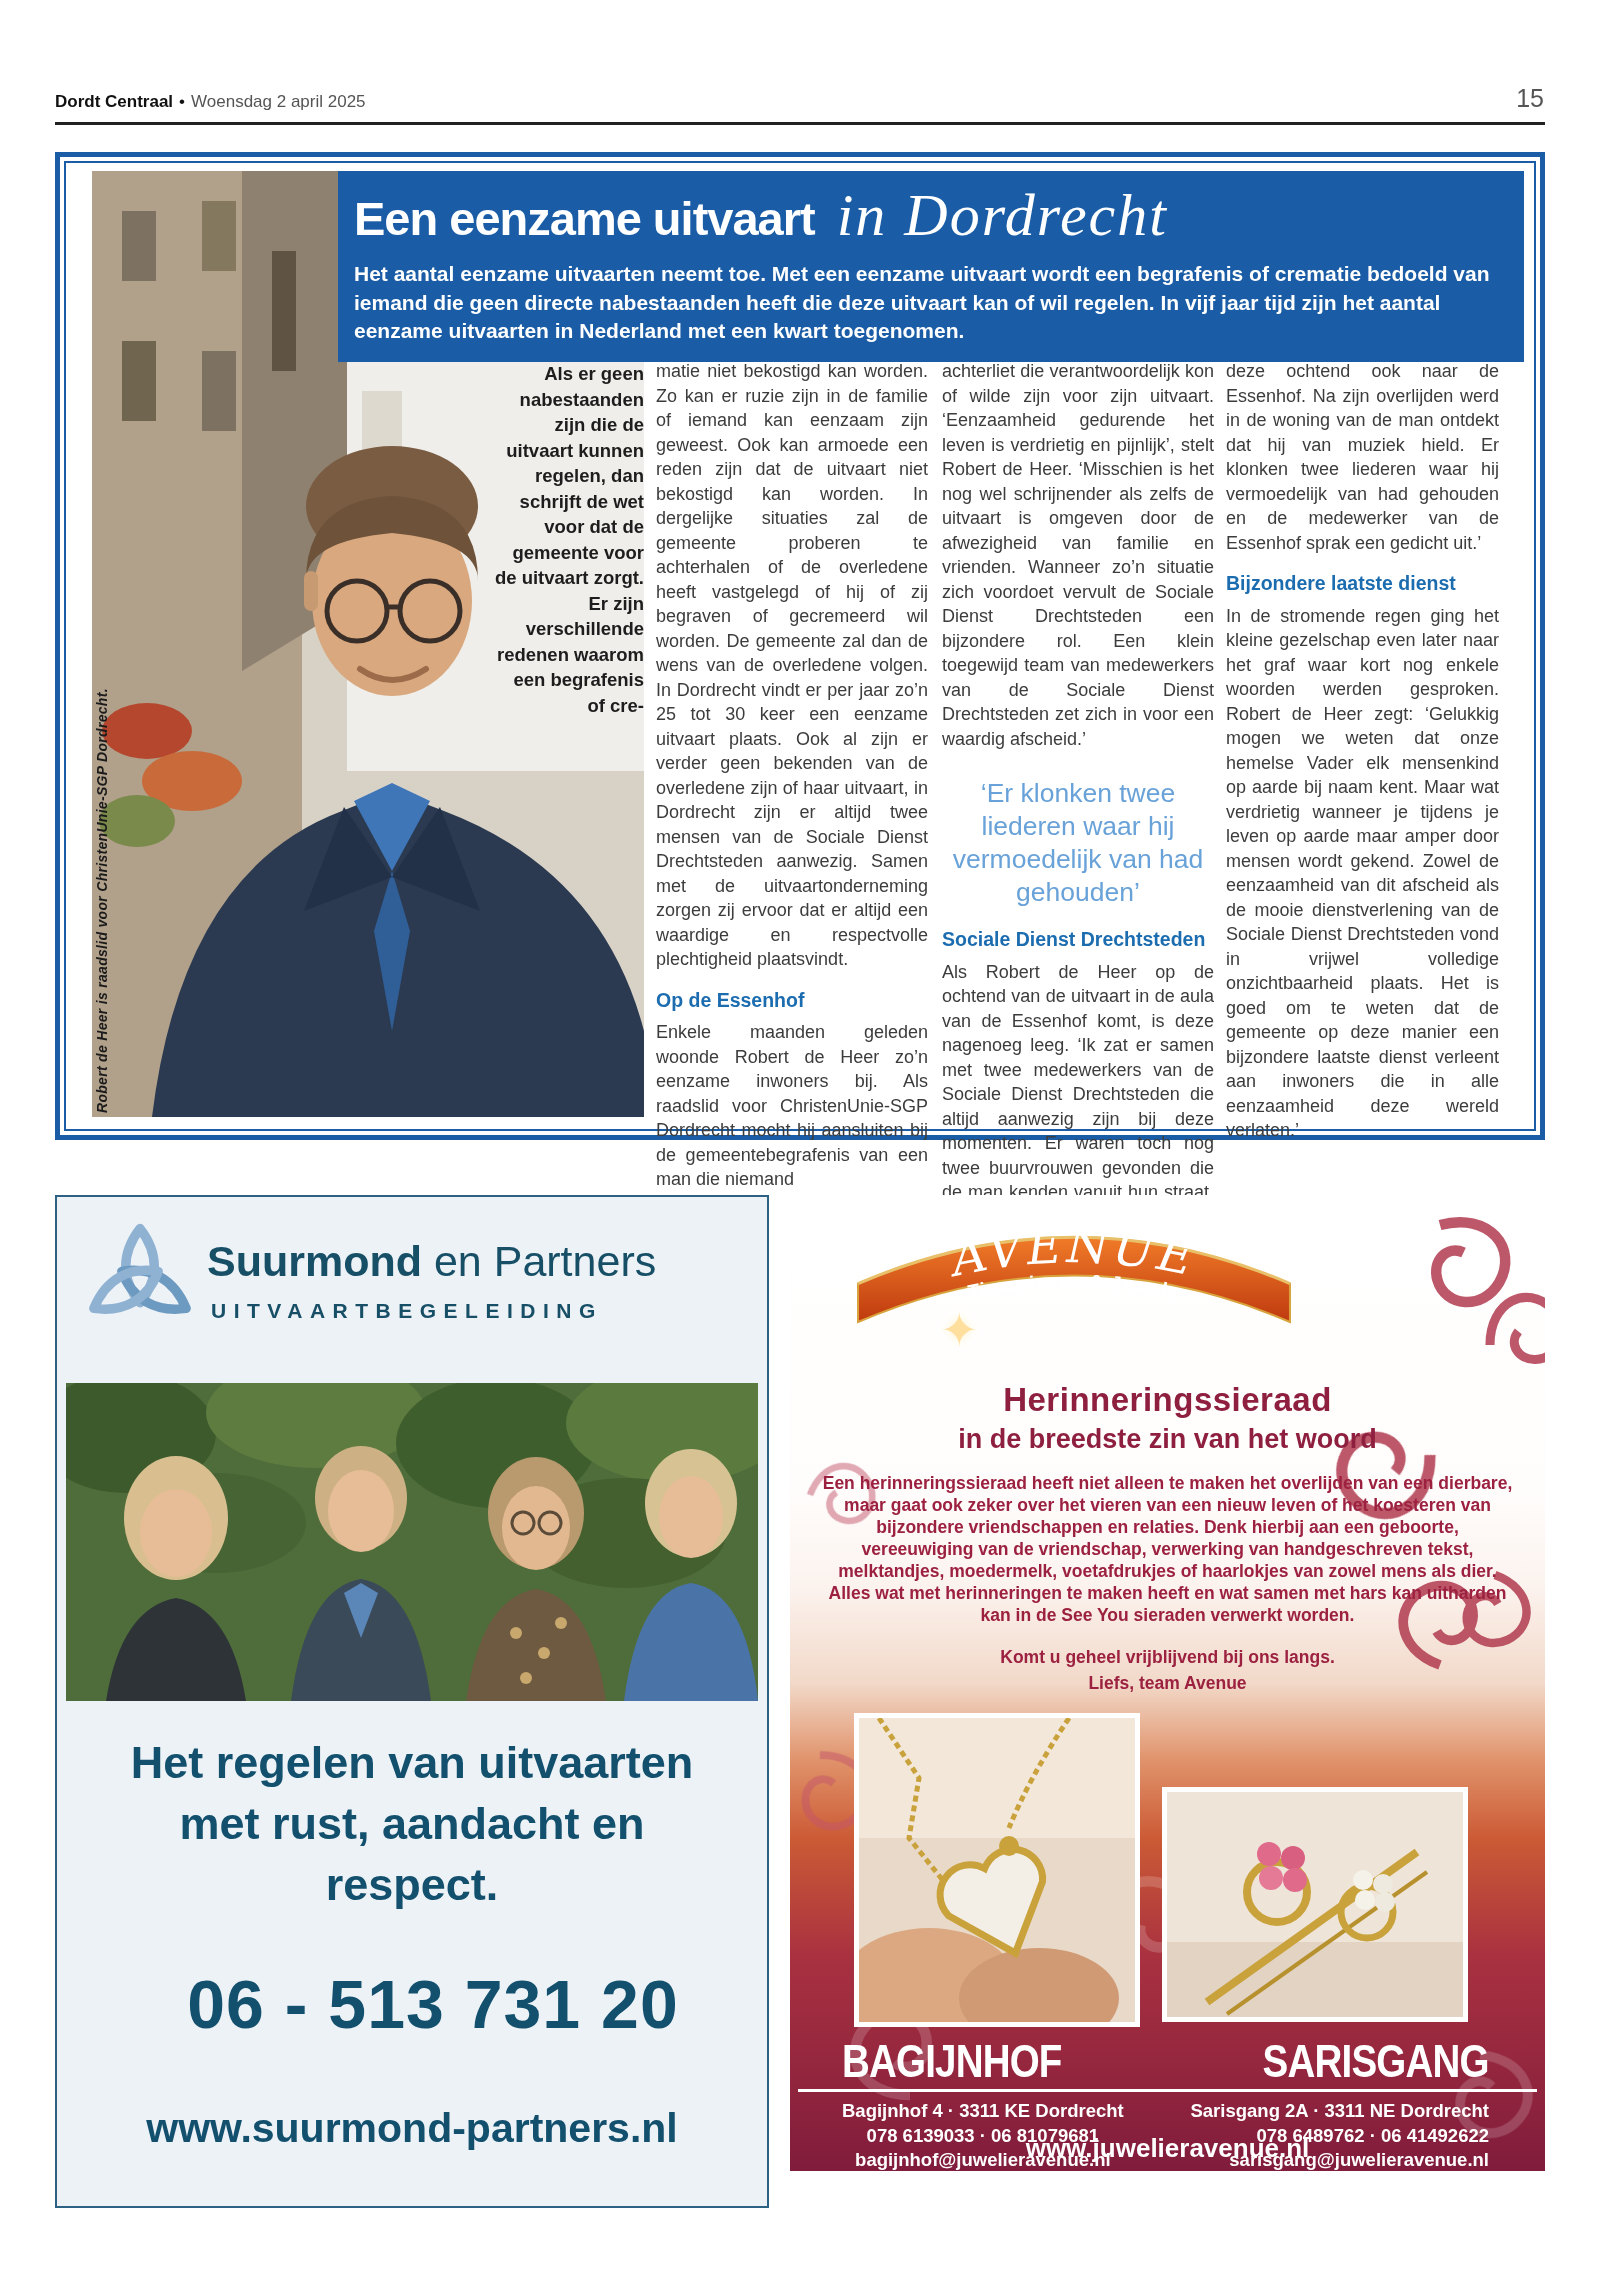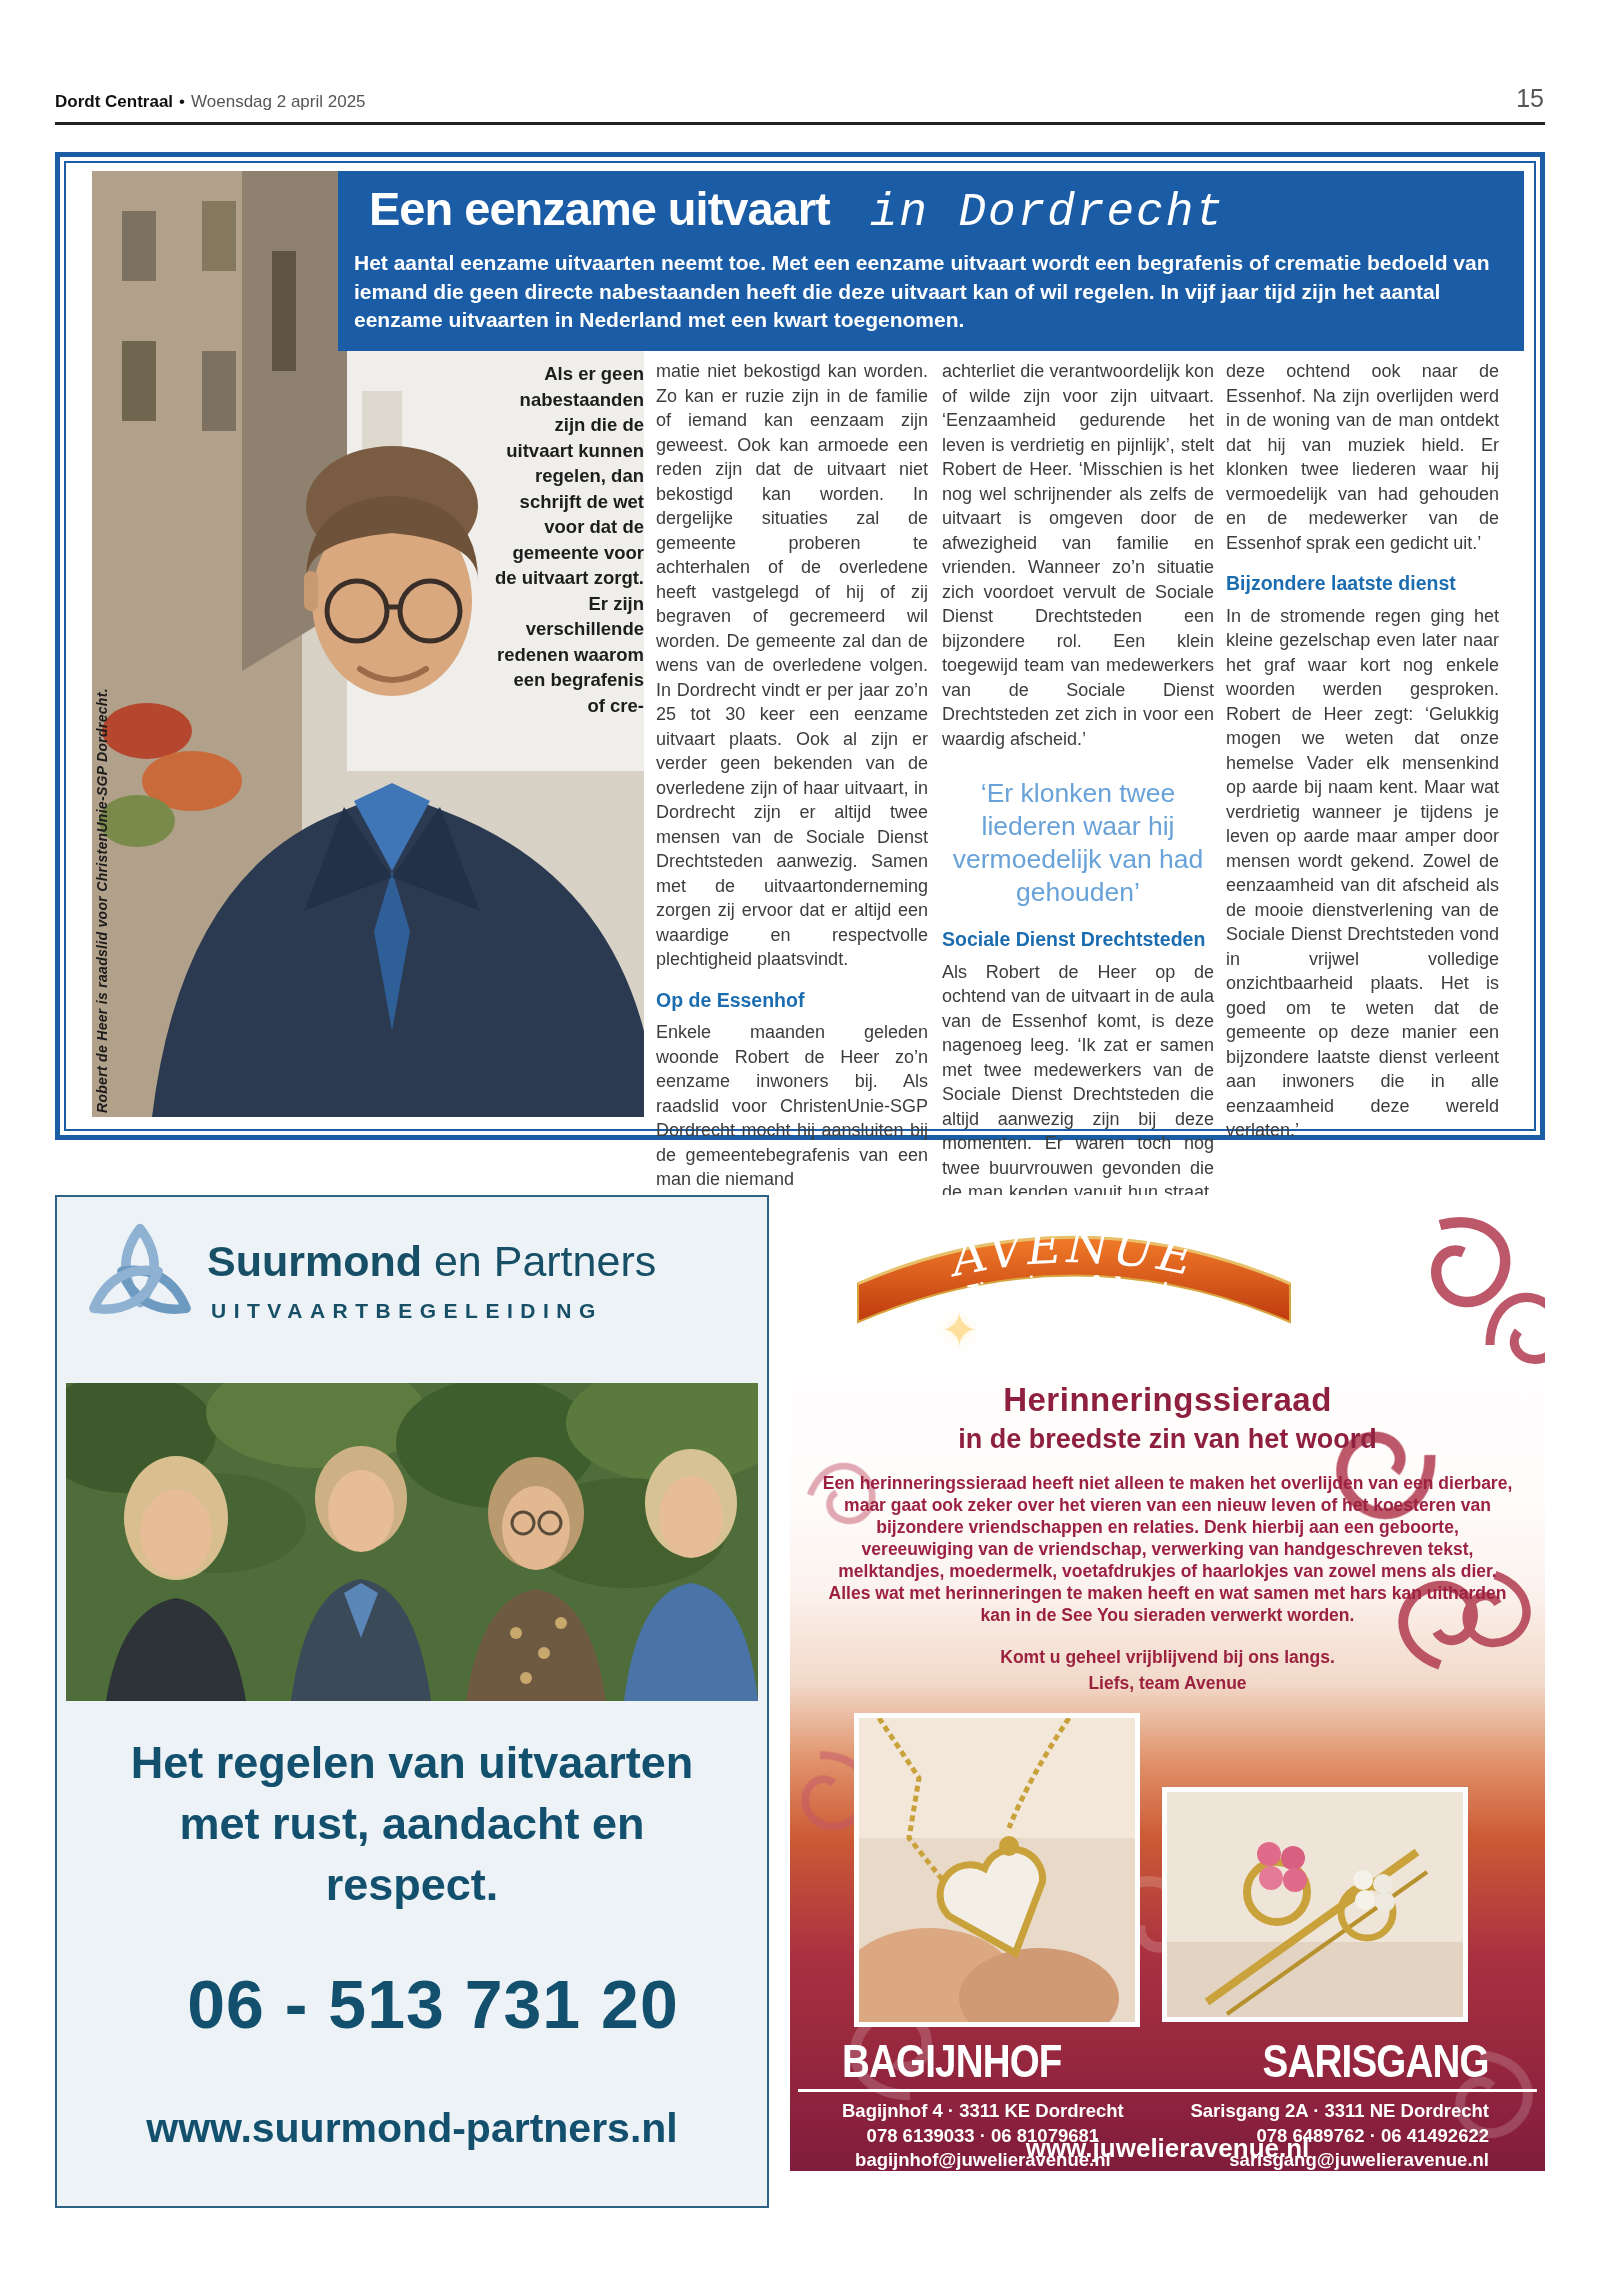--- a/index.html
+++ b/index.html
@@ -18,23 +18,23 @@
   .article-box{left:55px;top:152px;width:1490px;height:988px;border:5px solid #1a5da6;box-sizing:border-box;}
   .article-inner{position:absolute;inset:4px;border:2px solid #1a5da6;}
 
   .photo{left:26px;top:8px;width:552px;height:946px;overflow:hidden;background:#ded8cc;}
   .photo svg{display:block;width:100%;height:100%;}
 
   .photo-caption{left:28px;top:365px;height:585px;writing-mode:vertical-rl;transform:rotate(180deg);
       font-size:14px;font-style:italic;font-weight:600;color:#1b1b1b;letter-spacing:.3px;}
 
   .banner{left:272px;top:8px;width:1186px;background:#1a5da6;padding:10px 18px 16px 16px;box-sizing:border-box;}
-  .title-row{display:flex;align-items:baseline;gap:40px;color:#fff;margin-left:15px;}
+  .title-row{display:flex;align-items:baseline;gap:22px;color:#fff;}
   .title-main{font-size:47px;font-weight:800;letter-spacing:-1px;white-space:nowrap;}
-  .title-script{font-family:Liberation Mono, monospace;font-style:italic;font-size:46px;letter-spacing:2px;white-space:nowrap;}
+  .title-script{font-family:Liberation Serif, serif;font-style:italic;font-size:60px;letter-spacing:2px;white-space:nowrap;}
   .intro{margin-top:10px;font-size:21px;line-height:28.5px;font-weight:700;color:#fff;}
 
   .col{top:196px;height:922px;overflow:hidden;font-size:18px;line-height:24.5px;color:#3c3c3c;text-align:justify;}
   .col p{margin:0;}
   .col1{left:426px;top:198px;width:152px;height:520px;overflow:hidden;text-align:right;
         font-size:18.5px;line-height:25.5px;font-weight:700;color:#1d1d1d;}
   .col2{left:590px;width:272px;}
   .col3{left:876px;width:272px;}
   .col4{left:1160px;width:273px;}
   .subhead{color:#1c6cb0;font-size:19.5px;font-weight:700;margin:16px 0 8px;text-align:left;}

